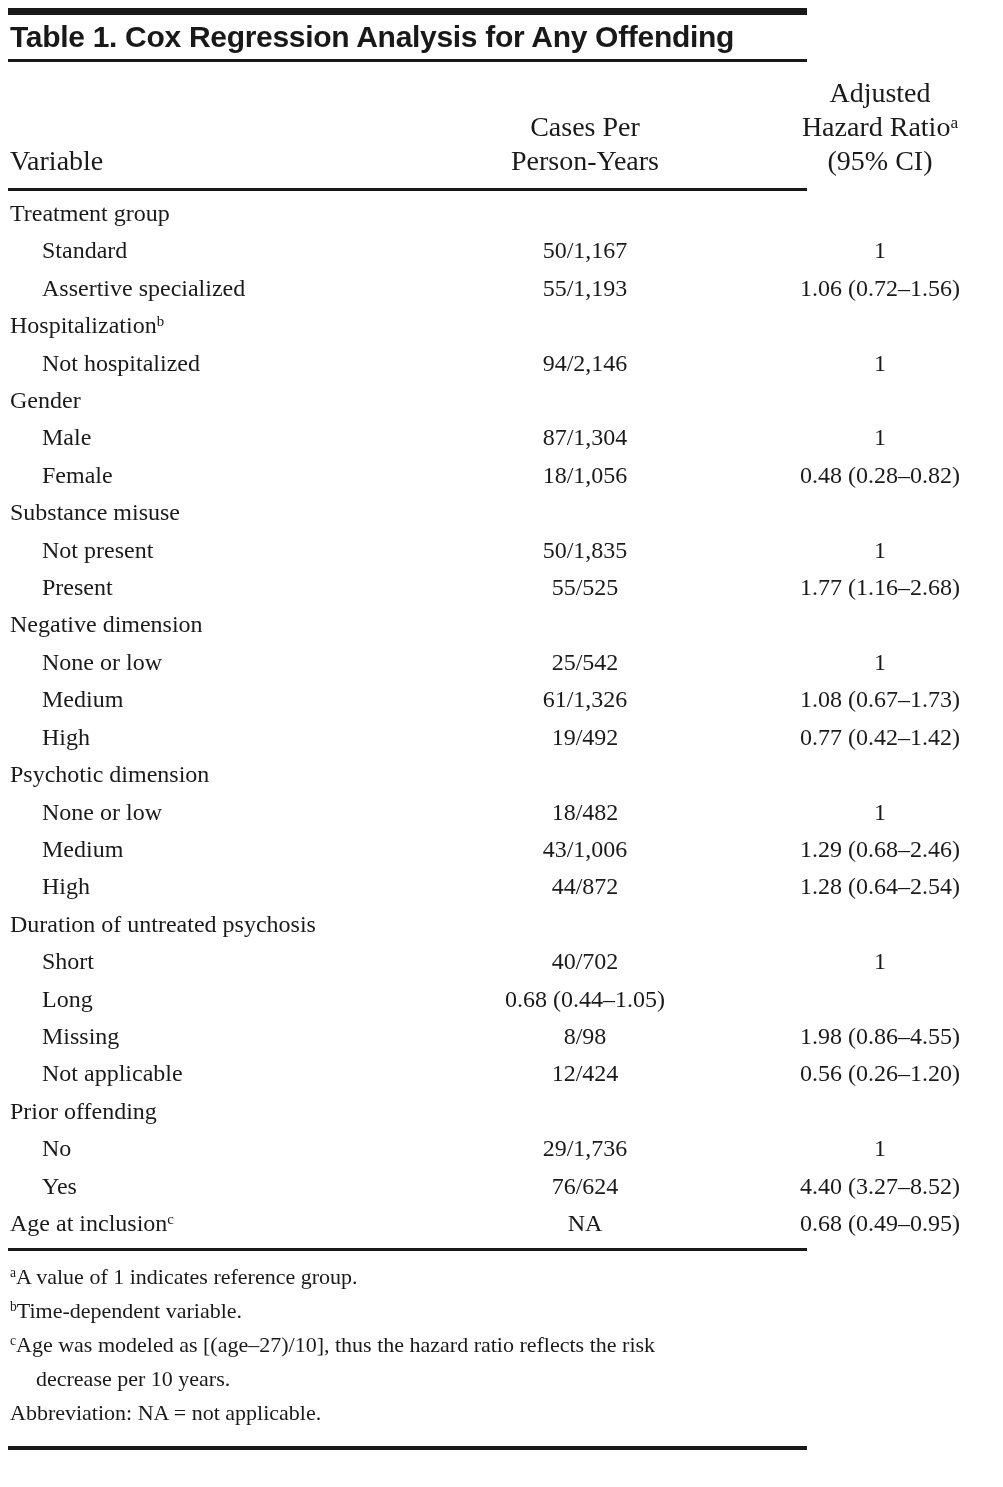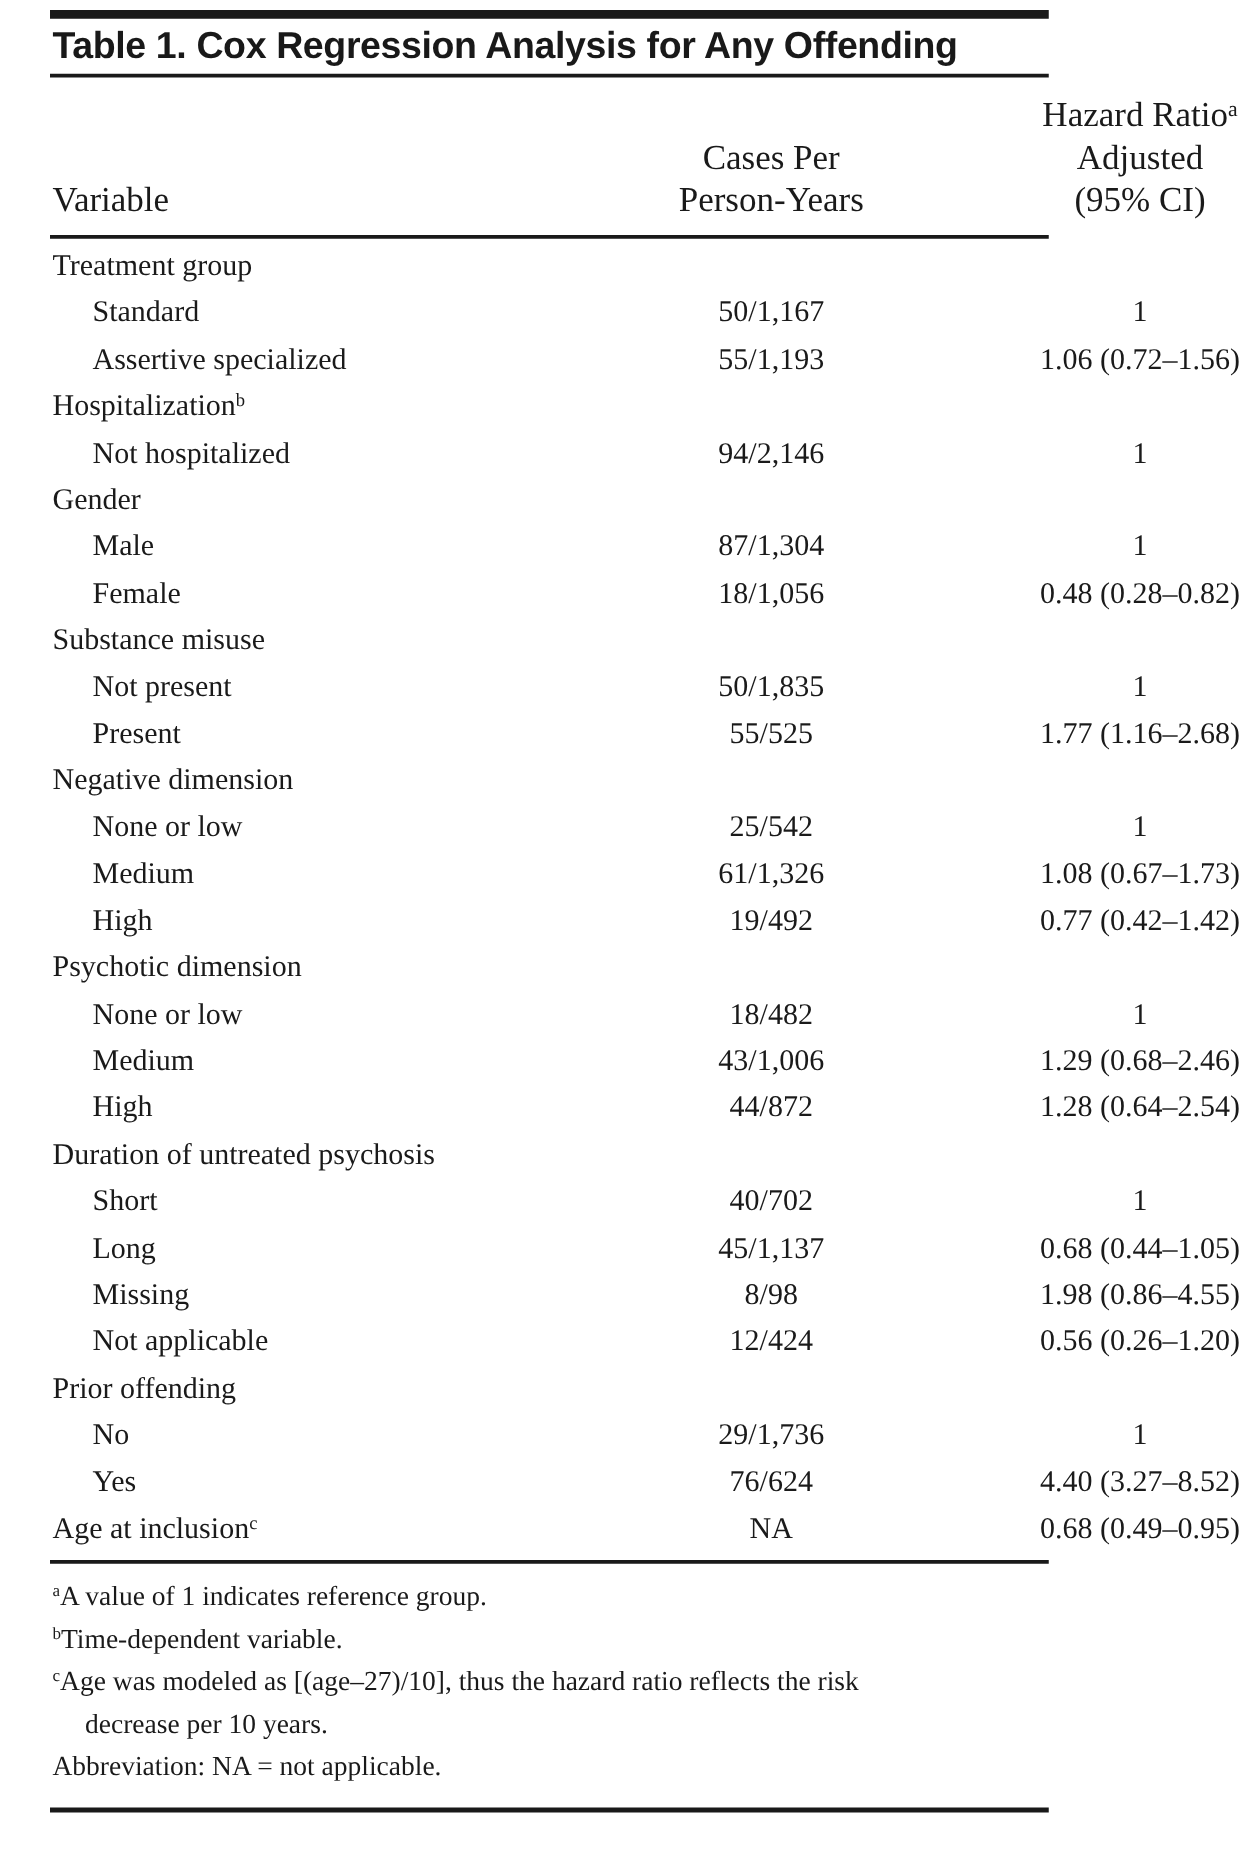--- a/index.html
+++ b/index.html
@@ -2,21 +2,21 @@
 <html><head>
 <meta charset="utf-8">
 <style>
   * { box-sizing: border-box; margin: 0; padding: 0; }
   html, body { background: #ffffff; }
   body {
     width: 1003px; height: 1487px; overflow: hidden;
     font-family: "Liberation Serif", serif;
     color: #1a1a1a;
   }
-  .page { padding: 8px 8px 0 8px; width: 815px; margin-left: 32px; }
+  .page { padding: 8px 8px 0 8px; width: 815px; }
 
   .top-bar { height: 7px; background: #191919; }
 
   .table-title {
     font-family: "Liberation Sans", sans-serif;
     font-weight: 700;
     font-size: 30px;
     line-height: 44px;
     letter-spacing: -0.3px;
     color: #191919;
@@ -75,24 +75,24 @@
 
   <div class="grid thead">
     <div class="cell-label">
       <span>Variable</span>
     </div>
     <div class="cell-cases">
       <div>Cases Per</div>
       <div>Person-Years</div>
     </div>
     <div class="cell-ahr">
+      <div>Adjusted</div>
       <div>
         <span>Hazard Ratio</span><sup>a</sup>
       </div>
-      <div>Adjusted</div>
       <div>(95% CI)</div>
     </div>
   </div>
 
   <div class="rule-medium"></div>
 
   <div class="tbody">
   <div class="grid trow">
     <div class="cell-label">
       <span class="label-text">Treatment group</span><sup class="label-sup"></sup>
@@ -259,21 +259,20 @@
       <span class="label-text">Short</span><sup class="label-sup"></sup>
     </div>
     <div class="cell-cases">40/702</div>
     <div class="cell-ahr">1</div>
   </div>
 
   <div class="grid trow indent">
     <div class="cell-label">
       <span class="label-text">Long</span><sup class="label-sup"></sup>
     </div>
-    <div class="cell-cases">45/1,137</div>
     <div class="cell-ahr">0.68 (0.44–1.05)</div>
   </div>
 
   <div class="grid trow indent">
     <div class="cell-label">
       <span class="label-text">Missing</span><sup class="label-sup"></sup>
     </div>
     <div class="cell-cases">8/98</div>
     <div class="cell-ahr">1.98 (0.86–4.55)</div>
   </div>

